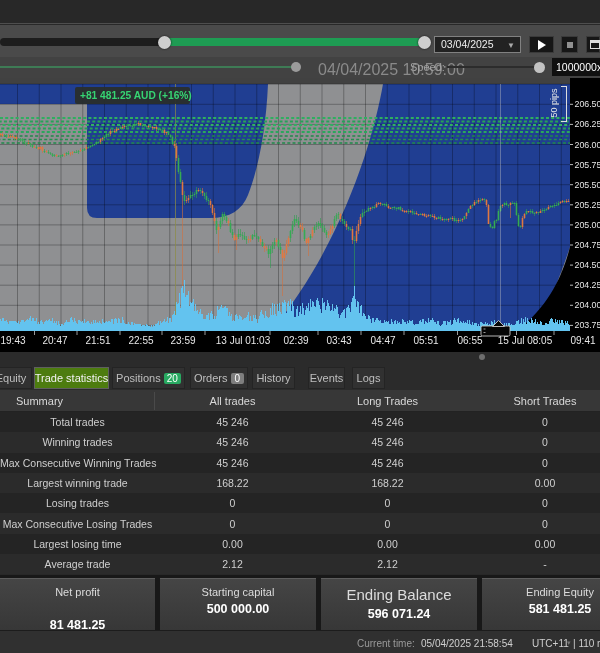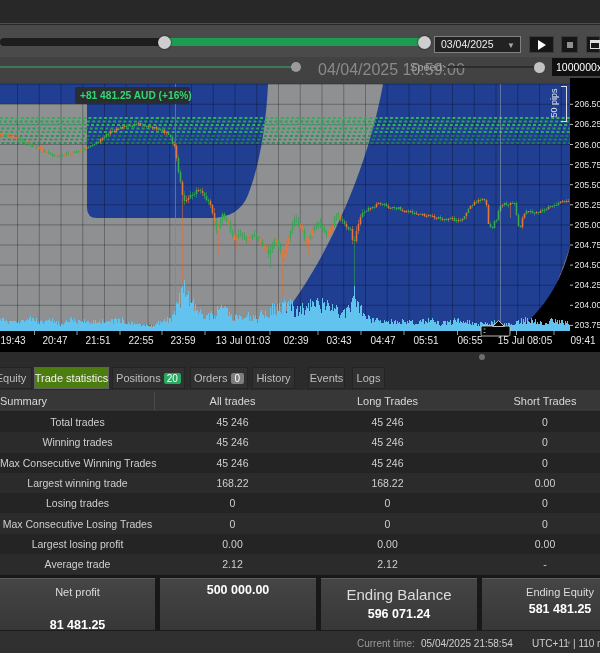--- a/index.html
+++ b/index.html
@@ -132,21 +132,21 @@
   <div class="tab" style="left:34px;width:75px;background:#4d7c0f;color:#f3f3f3;border-color:#5f5f5f">Trade statistics</div>
   <div class="tab" style="left:112px;width:73px">Positions&nbsp;<span style="background:#28a961;color:#fff;border-radius:2px;padding:0px 3px;font-size:10px">20</span></div>
   <div class="tab" style="left:190px;width:58px">Orders&nbsp;<span style="background:#7e7e7e;color:#fff;border-radius:2px;padding:0px 4px;font-size:10px">0</span></div>
   <div class="tab" style="left:252px;width:43px">History</div>
   <div class="tab" style="left:308px;width:37px">Events</div>
   <div class="tab" style="left:352px;width:33px">Logs</div>
  </div>
 </div>
 <div class="abs" style="left:0;top:390px;width:600px">
  <div style="display:flex;height:22px;align-items:center;background:#373737;color:#d8d8d8;font-size:11px;border-bottom:1px solid #222">
-  <div style="width:155px;flex:none;padding-left:0;border-right:1px solid #4a4a4a;height:18px;line-height:18px">Summary</div>
+  <div style="width:155px;flex:none;padding-left:16px;border-right:1px solid #4a4a4a;height:18px;line-height:18px">Summary</div>
   <div style="width:155px;flex:none;text-align:center">All trades</div>
   <div style="width:155px;flex:none;text-align:center">Long Trades</div>
   <div style="width:160px;flex:none;text-align:center">Short Trades</div>
  </div>
  <div class="trow" style="background:#242424">
       <div class="c1">Total trades</div>
       <div class="c2">45 246</div>
       <div class="c3">45 246</div>
       <div class="c4">0</div>
     </div>
@@ -174,38 +174,39 @@
       <div class="c3">0</div>
       <div class="c4">0</div>
     </div>
     <div class="trow" style="background:#2b2b2b">
       <div class="c1">Max Consecutive Losing Trades</div>
       <div class="c2">0</div>
       <div class="c3">0</div>
       <div class="c4">0</div>
     </div>
     <div class="trow" style="background:#242424">
-      <div class="c1">Largest losing profit</div>
+      <div class="c1">Largest losing time</div>
       <div class="c2">0.00</div>
       <div class="c3">0.00</div>
       <div class="c4">0.00</div>
     </div>
     <div class="trow" style="background:#2b2b2b">
       <div class="c1">Average trade</div>
       <div class="c2">2.12</div>
       <div class="c3">2.12</div>
       <div class="c4">-</div>
     </div>
 </div>
 <div class="abs" style="left:0;top:575px;width:600px;height:55px;background:#181818">
  <div class="panel" style="left:0;width:155px">
       <div style="font-size:11px;margin-top:7px">Net profit</div>
       <div style="font-size:12.5px;font-weight:bold;color:#fff;margin-top:20px">81 481.25</div>
     </div>
  <div class="panel" style="left:160px;width:156px">
+      <div style="font-size:11px;margin-top:7px">Starting capital</div>
       <div style="font-size:12.5px;font-weight:bold;color:#fff;margin-top:4px">500 000.00</div>
     </div>
  <div class="panel" style="left:321px;width:156px">
       <div style="font-size:15px;margin-top:7px">Ending Balance</div>
       <div style="font-size:12.5px;font-weight:bold;color:#fff;margin-top:4px">596 071.24</div>
     </div>
  <div class="panel" style="left:482px;width:156px">
       <div style="font-size:11px;margin-top:7px">Ending Equity</div>
       <div style="font-size:12.5px;font-weight:bold;color:#fff;margin-top:4px">581 481.25</div>
     </div>

